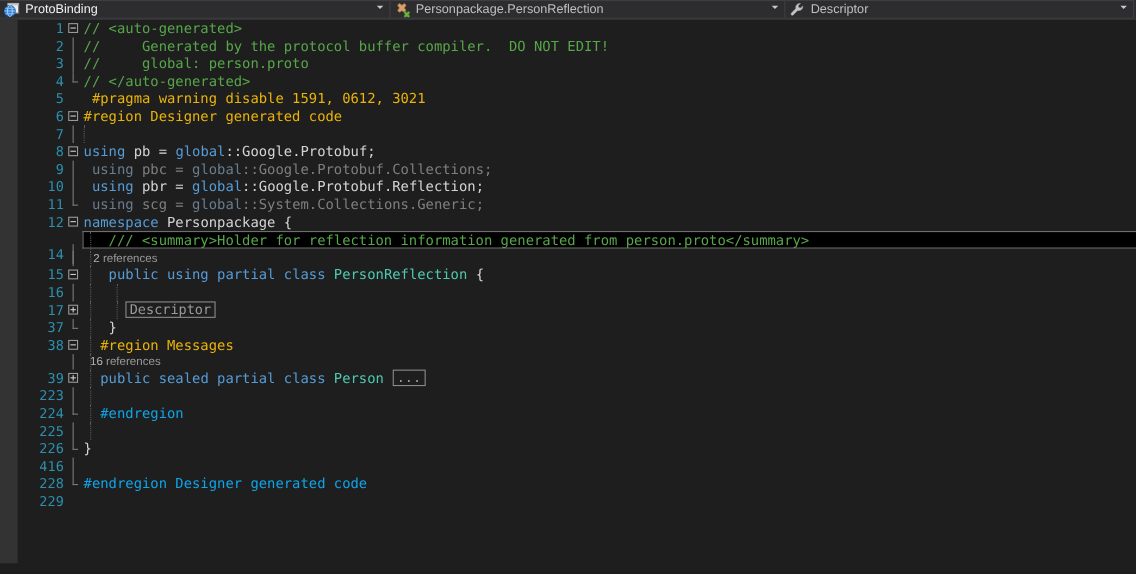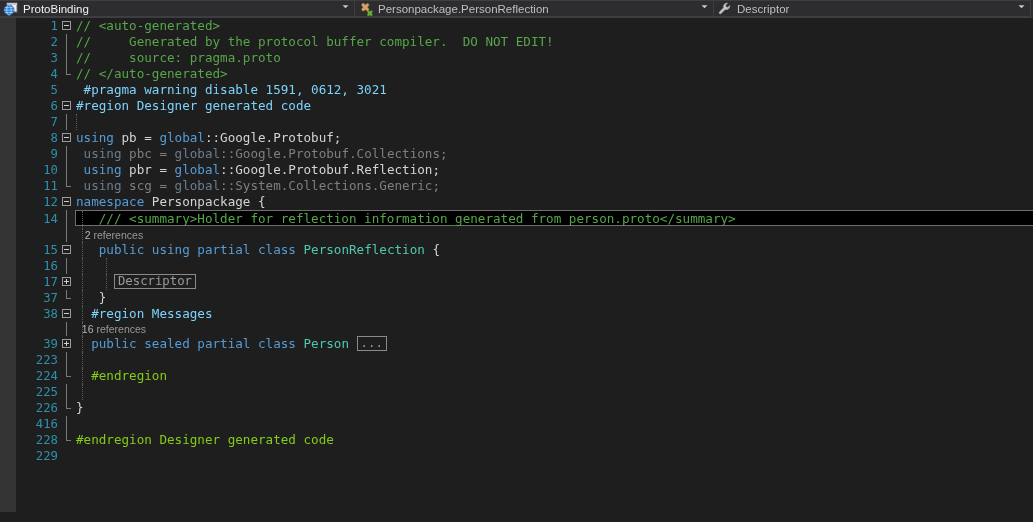--- a/index.html
+++ b/index.html
@@ -137,22 +137,22 @@
   }
 
   
   .cmt{color:#57a64a;}
   .doc{color:#57a64a;}
   .kw{color:#569cd6;}
   .kw-dim{color:#6a7d8f;}
   .typ{color:#4ec9b0;}
   .id{color:#d4d4d4;}
   .id-dim{color:#7f7f7f;}
-  .pp{color:#7dd3fc;}
-  .pp-dim{color:#84cc16;}
+  .pp{color:#eab308;}
+  .pp-dim{color:#0ea5e9;}
   .punct{color:#d4d4d4;}
 
   
   .lens{
     height:14px;
     display:flex;
     font-family:"Liberation Sans",sans-serif;
     font-size:10.5px;
     color:#999999;
     line-height:14px;
@@ -180,21 +180,21 @@
   .line.current .code{
     border-top:1px solid #6e6e6e;
     border-bottom:1px solid #6e6e6e;
     border-left:1px solid #6e6e6e;
     background:#000000;
     box-sizing:border-box;
     height:16px;
     margin-left:-1px;
   }
   .line.current{height:18px;}
-  .line.current .lnum,.line.current .glyph{line-height:18px;height:18px;}
+  .line.current .lnum,.line.current .glyph{line-height:18px;height:18px;margin-top:12px;}
 </style>
 </head>
 <body>
 
 <div id="navbar">
 
   <div class="nav-combo" id="combo-project">
     <span class="nav-icon">
       <svg class="ic-globe" width="16" height="16" viewBox="0 0 16 16">
         <rect x="4" y="2" width="10" height="9" fill="#f0f0f0" stroke="#6d6d6d" stroke-width="1"></rect>
@@ -256,21 +256,21 @@
 
     <div class="line">
       <span class="lnum">2</span>
       <span class="glyph"><span class="vline"></span></span>
       <span class="code"><span class="cmt">//     Generated by the protocol buffer compiler.  DO NOT EDIT!</span></span>
     </div>
 
     <div class="line">
       <span class="lnum">3</span>
       <span class="glyph"><span class="vline"></span></span>
-      <span class="code"><span class="cmt">//     source: pragma.proto</span></span>
+      <span class="code"><span class="cmt">//     global: person.proto</span></span>
     </div>
 
     <div class="line">
       <span class="lnum">4</span>
       <span class="glyph"><span class="vend"></span></span>
       <span class="code"><span class="cmt">// &lt;/auto-generated&gt;</span></span>
     </div>
 
     <div class="line">
       <span class="lnum">5</span>

